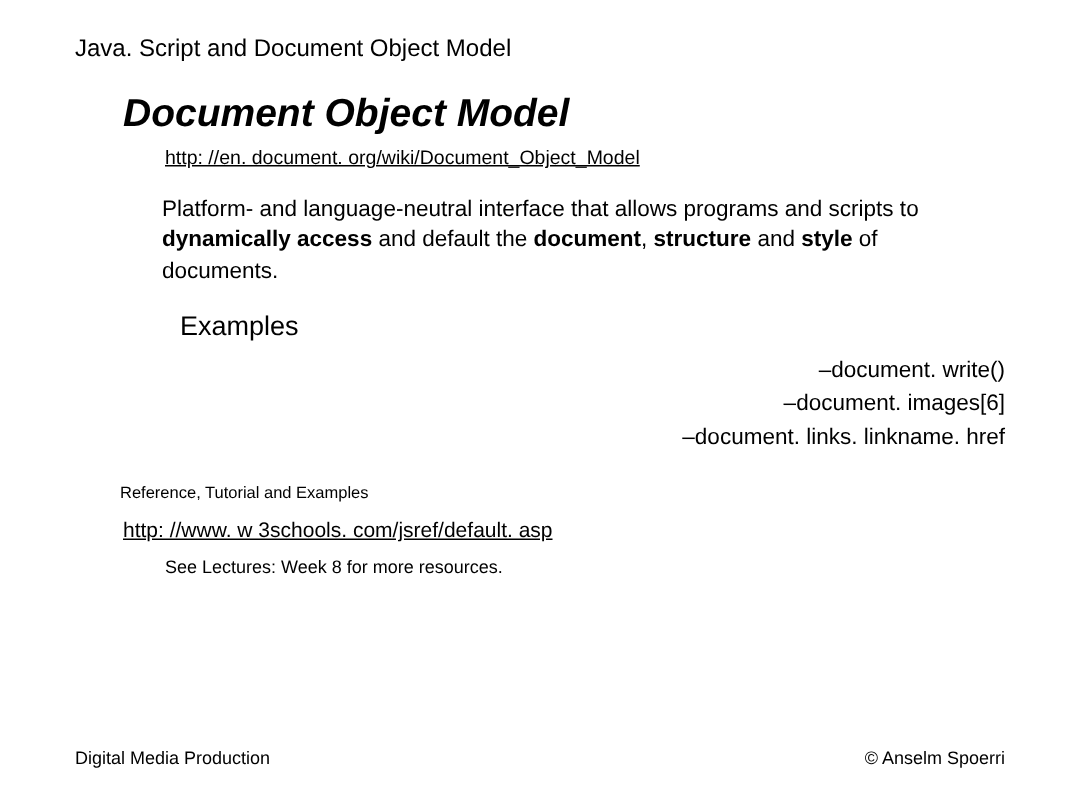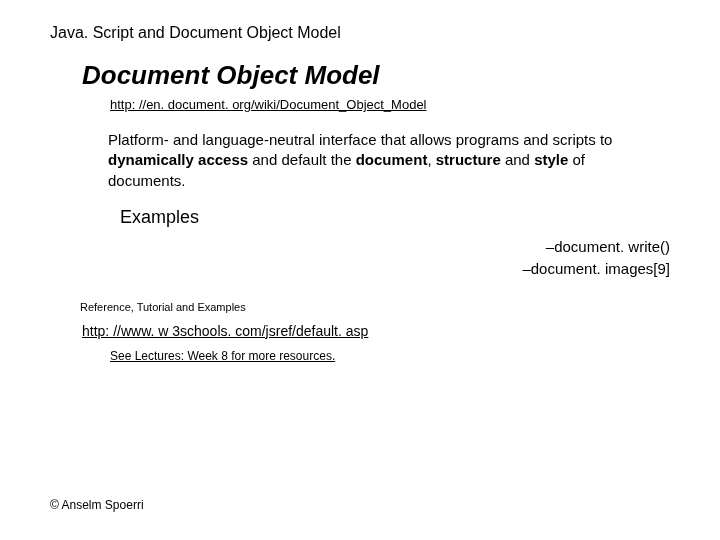--- a/index.html
+++ b/index.html
@@ -68,21 +68,20 @@
   .ref-link {
     font-size: 14px;
     text-decoration: underline;
     margin-left: 32px;
     display: block;
     margin-bottom: 10px;
   }
   .see-lectures {
     font-size: 12px;
     margin-left: 60px;
-    text-decoration: underline;
   }
   .footer {
     position: absolute;
     bottom: 28px;
     left: 50px;
     right: 50px;
     display: flex;
     justify-content: space-between;
     font-size: 12px;
   }
@@ -97,24 +96,26 @@
 <a class="wiki-link">http: //en. document. org/wiki/Document_Object_Model</a>
 
 <p class="description">
   <span>Platform- and language-neutral interface that allows programs and scripts to </span><span class="bold">dynamically access</span><span> and default the </span><span class="bold">document</span><span>, </span><span class="bold">structure</span><span> and </span><span class="bold">style</span><span> of documents.</span>
 </p>
 
 <div class="examples-label">Examples</div>
 
 <ul class="example-list">
   <li><span class="dash">–</span><span>document. write()</span></li>
-  <li><span class="dash">–</span><span>document. images[9]</span></li>
+  <li><span class="dash">–</span><span>document. images[6]</span></li>
+  <li><span class="dash">–</span><span>document. links. linkname. href</span></li>
 </ul>
 
 <div class="ref-heading">Reference, Tutorial and Examples</div>
 
 <a class="ref-link">http: //www. w 3schools. com/jsref/default. asp</a>
 
 <div class="see-lectures">See Lectures: Week 8 for more resources.</div>
 
 <div class="footer">
+  <span>Digital Media Production</span>
   <span>© Anselm Spoerri</span>
 </div>
 
 </body></html>

